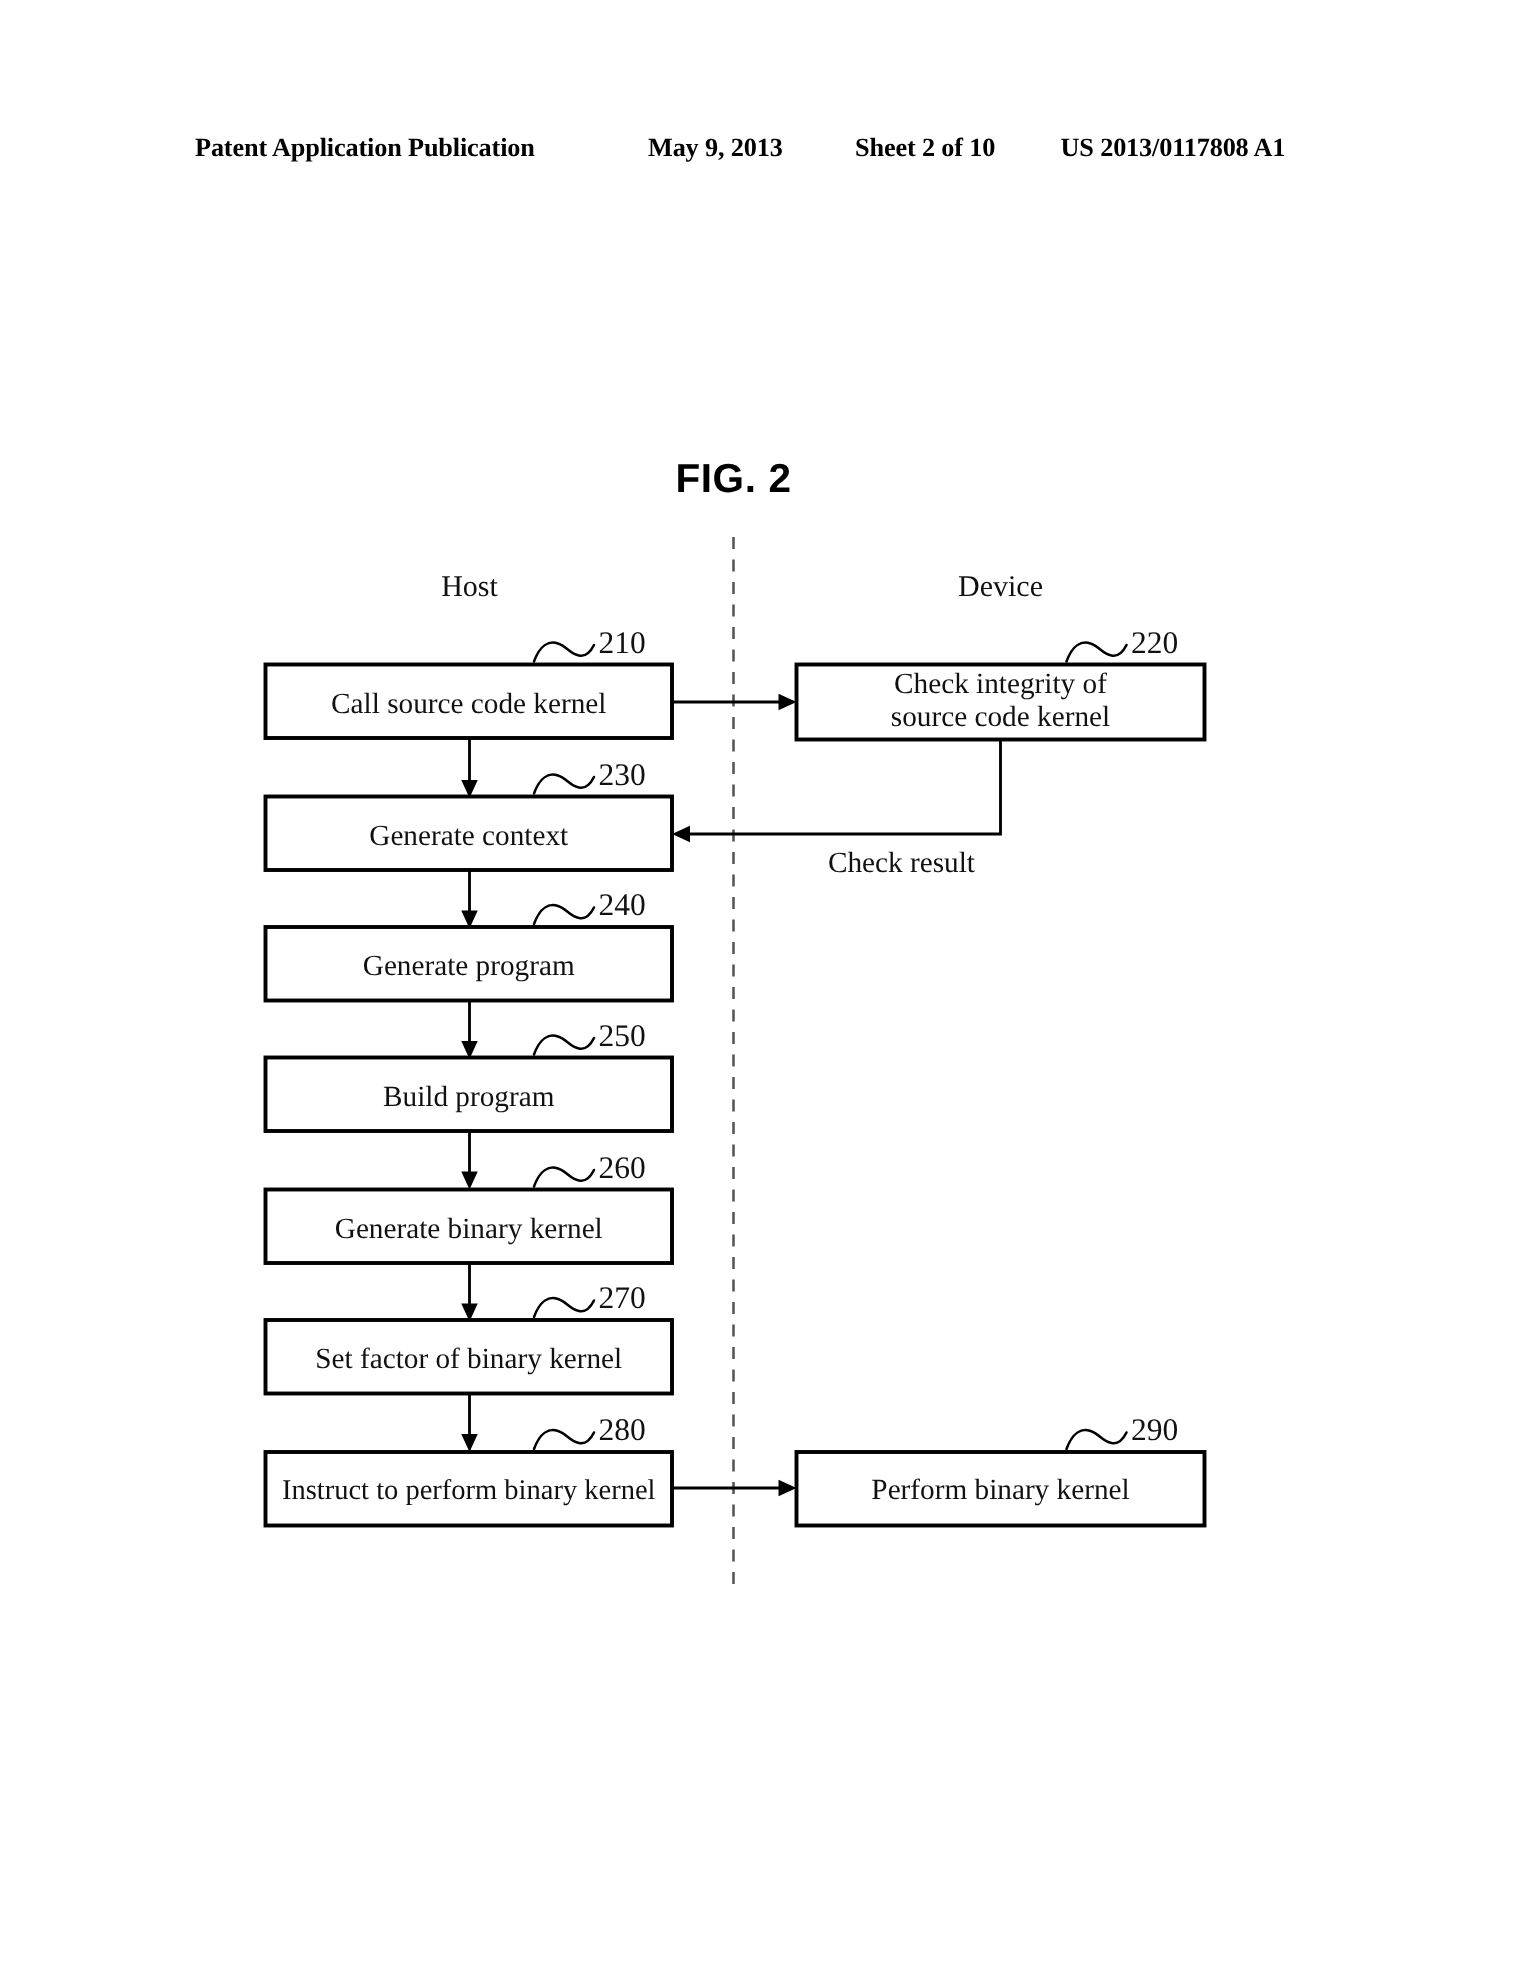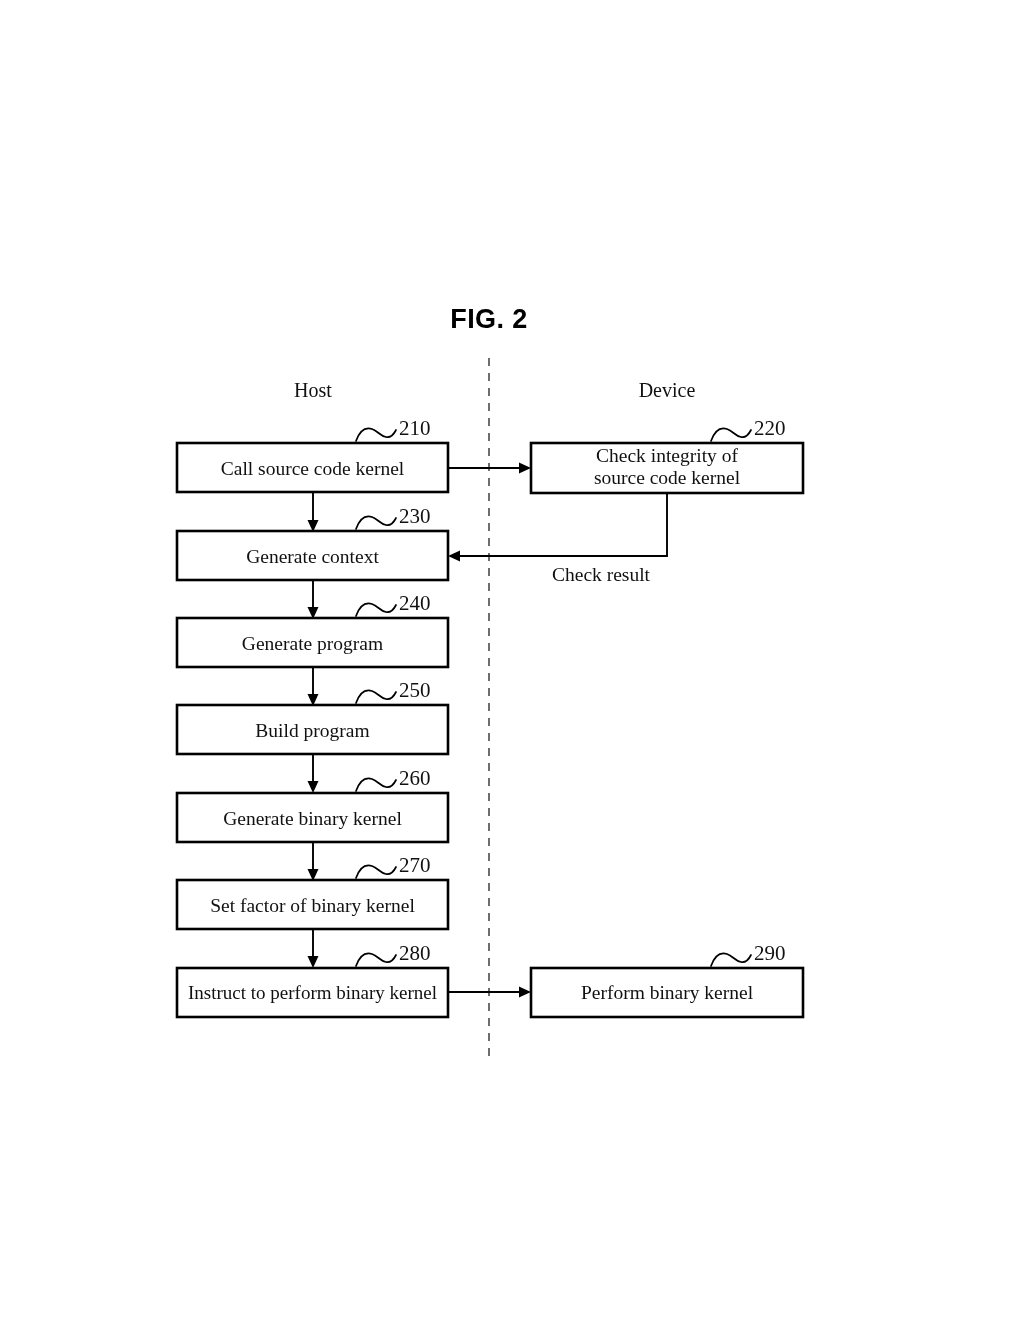--- a/index.html
+++ b/index.html
@@ -107,20 +107,26 @@
     fill: none;
     stroke-dasharray: 8 7;
   }
   .arrowhead { fill: #000000; }
 </style>
 </head>
 <body>
 
 <div id="page">
 
+  <div class="hdr">
+    <span class="hdr-pub">Patent Application Publication</span>
+    <span class="hdr-date">May 9, 2013</span>
+    <span class="hdr-sheet">Sheet 2 of 10</span>
+    <span class="hdr-pat">US 2013/0117808 A1</span>
+  </div>
 
   <svg id="fig" viewBox="0 0 1024 1320">
 
     <text class="figtitle" x="489" y="328">FIG. 2</text>
 
     <line class="divider" x1="489" y1="358" x2="489" y2="1060"></line>
 
     <text class="collabel" x="313" y="397">Host</text>
     <text class="collabel" x="667" y="397">Device</text>
 

